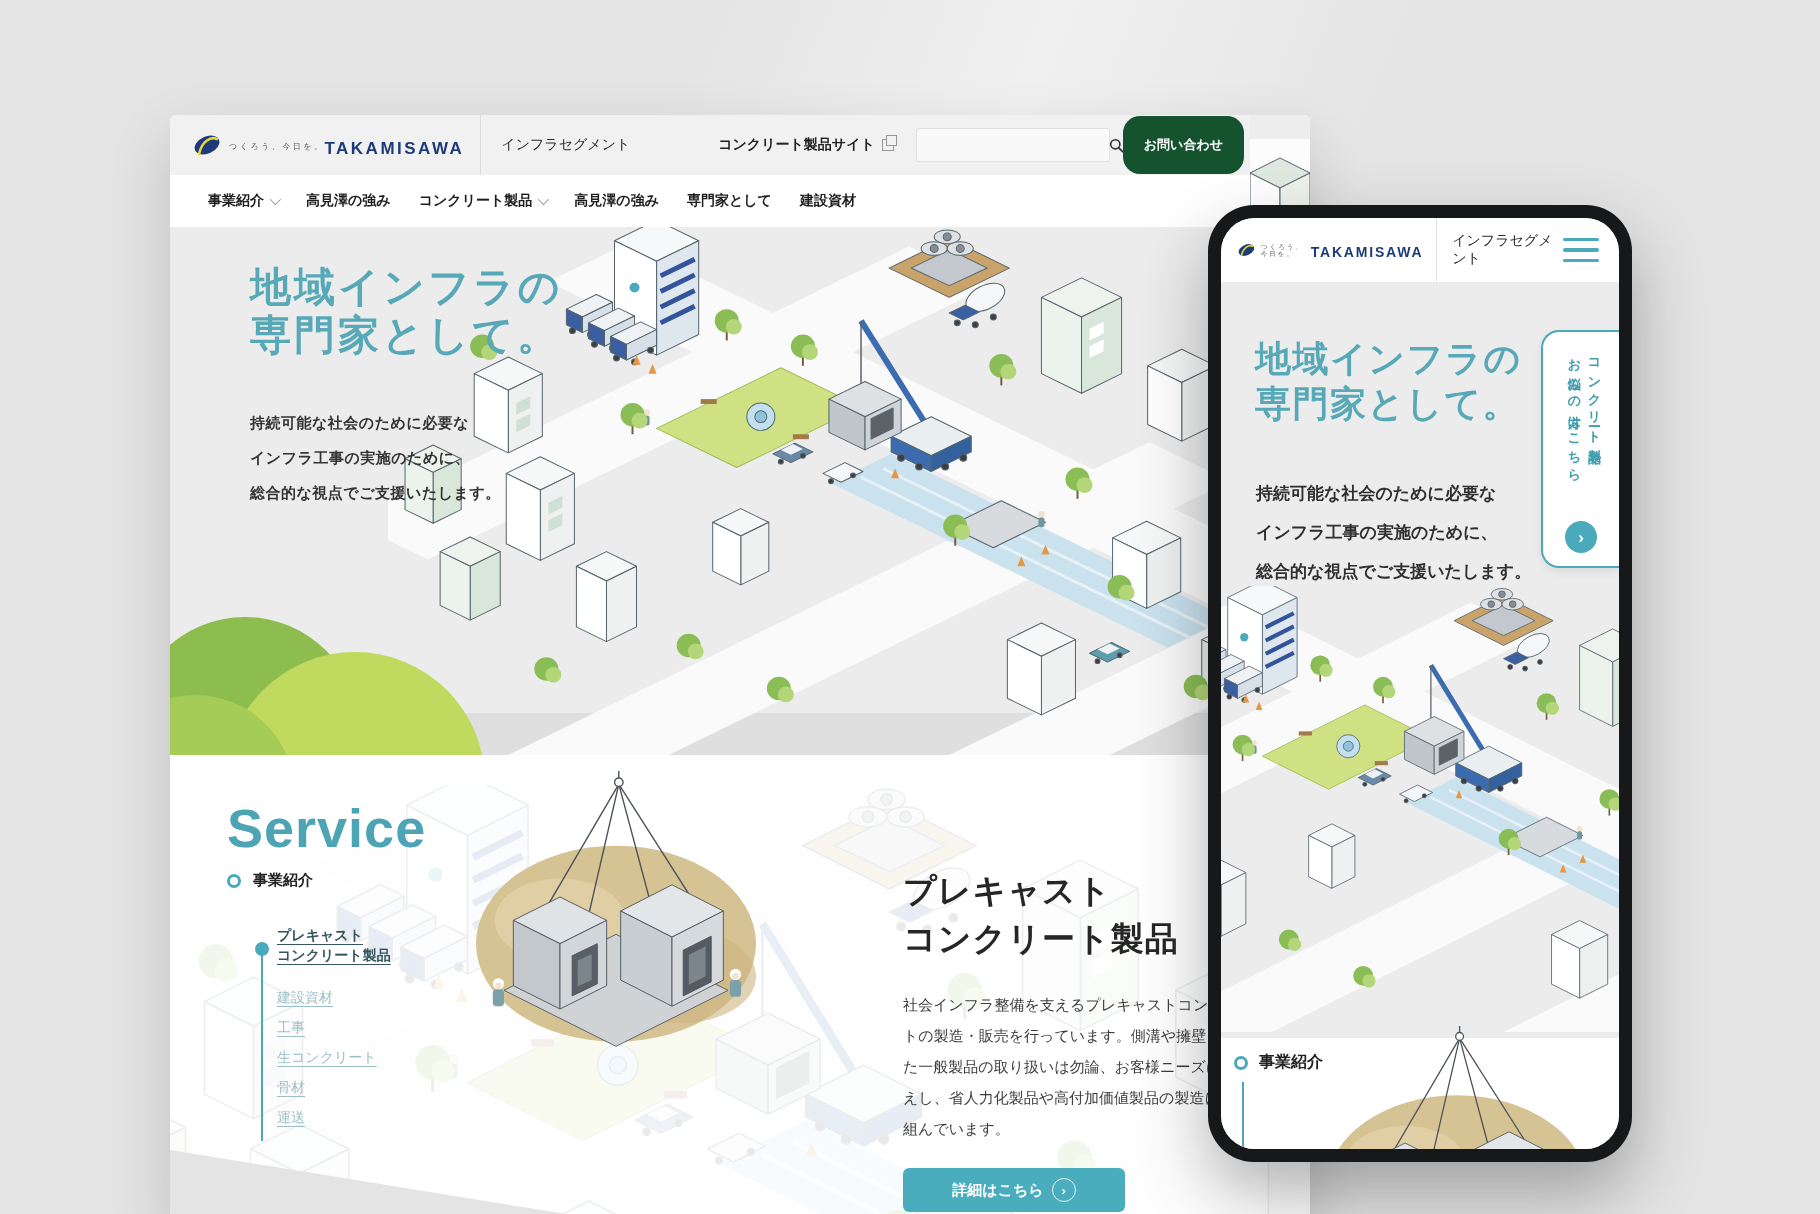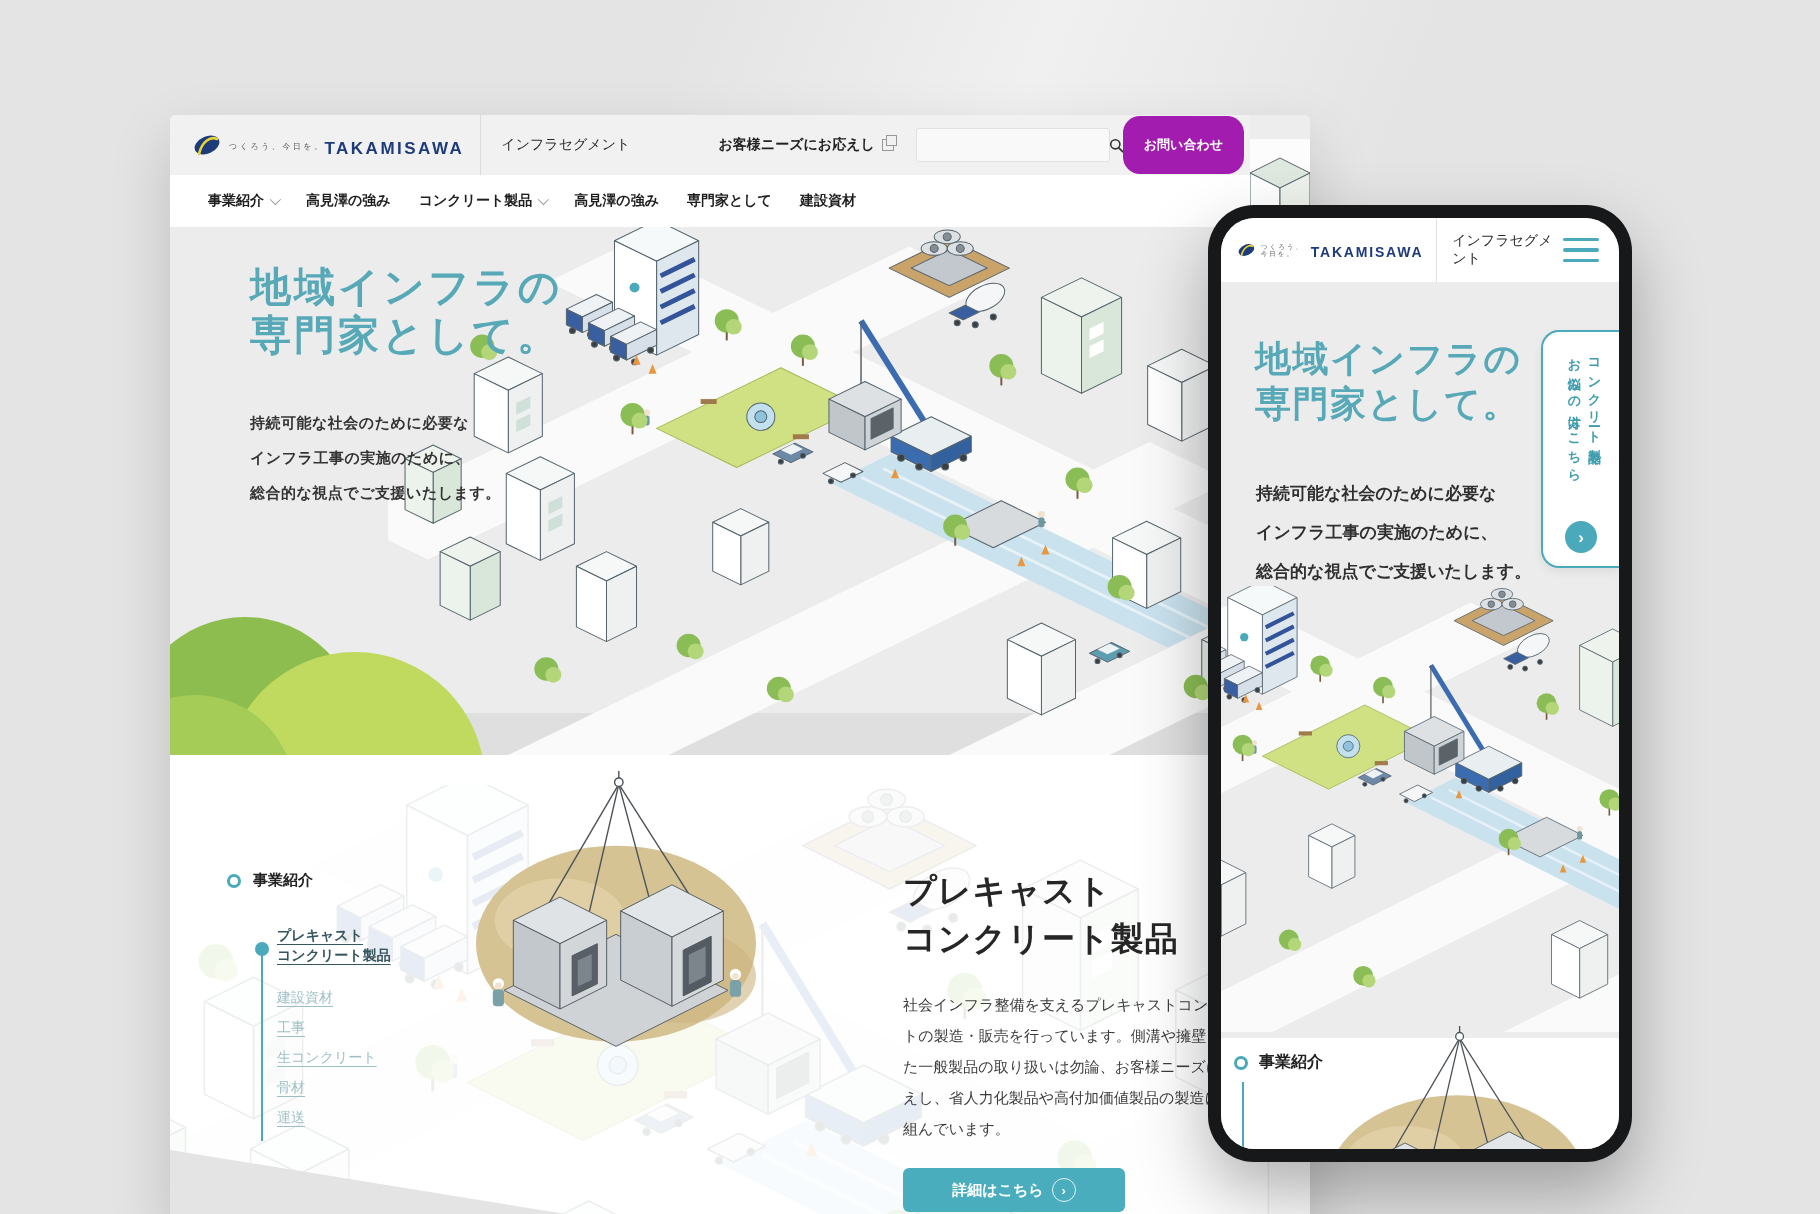--- a/index.html
+++ b/index.html
@@ -22,21 +22,21 @@
   .brand{font-size:17px;font-weight:800;color:#1d3b7a;letter-spacing:2.5px;}
   .vdiv{width:1px;height:60px;background:#dcdcdc;margin-left:16px;}
   .segment{margin-left:20px;font-size:14px;color:#2a2a2a;}
   .external{margin-left:auto;display:flex;align-items:center;gap:7px;font-size:14px;font-weight:700;color:#222;cursor:pointer;}
   .ext-icon{width:10px;height:10px;border:1.5px solid #979797;position:relative;display:inline-block;}
   .ext-icon::after{content:"";position:absolute;left:3px;top:-5px;width:9px;height:9px;border:1.5px solid #979797;background:#f1f1f1;}
   .search{margin-left:22px;width:192px;height:32px;background:#f9f9f9;border:1px solid #e1e1e1;border-radius:3px;
     display:flex;align-items:center;}
   .search input{flex:1;border:none;background:transparent;outline:none;height:100%;padding:0 8px;font-size:13px;color:#333;}
   .mag{width:26px;height:26px;display:flex;align-items:center;justify-content:center;cursor:pointer;}
-  .contact-btn{margin-left:13px;margin-right:6px;height:34px;padding:12px 21px;background:#a21caf;color:#fff;
+  .contact-btn{margin-left:13px;margin-right:6px;height:34px;padding:12px 21px;background:#14532d;color:#fff;
     font-size:13px;font-weight:700;border-radius:17px;display:flex;align-items:center;cursor:pointer;white-space:nowrap;}
   .corner-peek{position:absolute;left:1080px;top:0;width:60px;height:112px;
     background:linear-gradient(#ededed 0 24px,#fbfcfb 24px);border-radius:0 6px 0 0;overflow:hidden;}
   .d-nav{position:absolute;left:0;top:60px;width:1080px;height:52px;background:#fff;display:flex;align-items:center;
     gap:28px;padding-left:38px;font-size:14px;font-weight:700;color:#1e1e1e;box-sizing:border-box;}
   .nav-item{display:flex;align-items:center;gap:6px;cursor:pointer;white-space:nowrap;}
   .chev{width:7px;height:7px;border-right:1.5px solid #9a9a9a;border-bottom:1.5px solid #9a9a9a;
     transform:rotate(45deg) translateY(-2px);display:inline-block;}
   
   .d-hero{position:absolute;left:0;top:112px;width:1140px;height:528px;background:#ececec;overflow:hidden;}
@@ -412,20 +412,21 @@
         <div>インフラ工事の実施のために、</div>
         <div>総合的な視点でご支援いたします。</div>
       </div>
     </div>
   </div>
 
   <div class="d-service">
     <svg class="watermark">
         <use href="#city"></use>
       </svg>
+    <div class="svc-title">Service</div>
     <div class="svc-sub">
       <span class="ring"></span>
       <span>事業紹介</span>
     </div>
     <div class="svc-menu">
       <span class="svc-dot"></span>
       <span class="svc-rail"></span>
       <a class="svc-link active">
         <span>プレキャスト</span><br>
         <span>コンクリート製品</span>
@@ -461,21 +462,21 @@
         <path d="M7,21 C10,8 19,3 25,6" stroke="#e8d532" stroke-width="2.6" fill="none" stroke-linecap="round"></path>
       </svg>
       <span class="brand-col">
         <span class="tagline">つくろう、今日を。</span>
         <span class="brand">TAKAMISAWA</span>
       </span>
     </div>
     <span class="vdiv"></span>
     <span class="segment">インフラセグメント</span>
     <span class="external">
-      <span>お客様ニーズにお応えし</span>
+      <span>コンクリート製品サイト</span>
       <span class="ext-icon"></span>
     </span>
     <span class="search">
       <input type="text" placeholder="" style="">
       <span class="mag">
         <svg width="15" height="15" viewBox="0 0 15 15">
             <circle cx="6.3" cy="6.3" r="4.6" fill="none" stroke="#333" stroke-width="1.6"></circle>
             <line x1="9.8" y1="9.8" x2="13.6" y2="13.6" stroke="#333" stroke-width="1.8" stroke-linecap="round"></line>
           </svg>
       </span>

